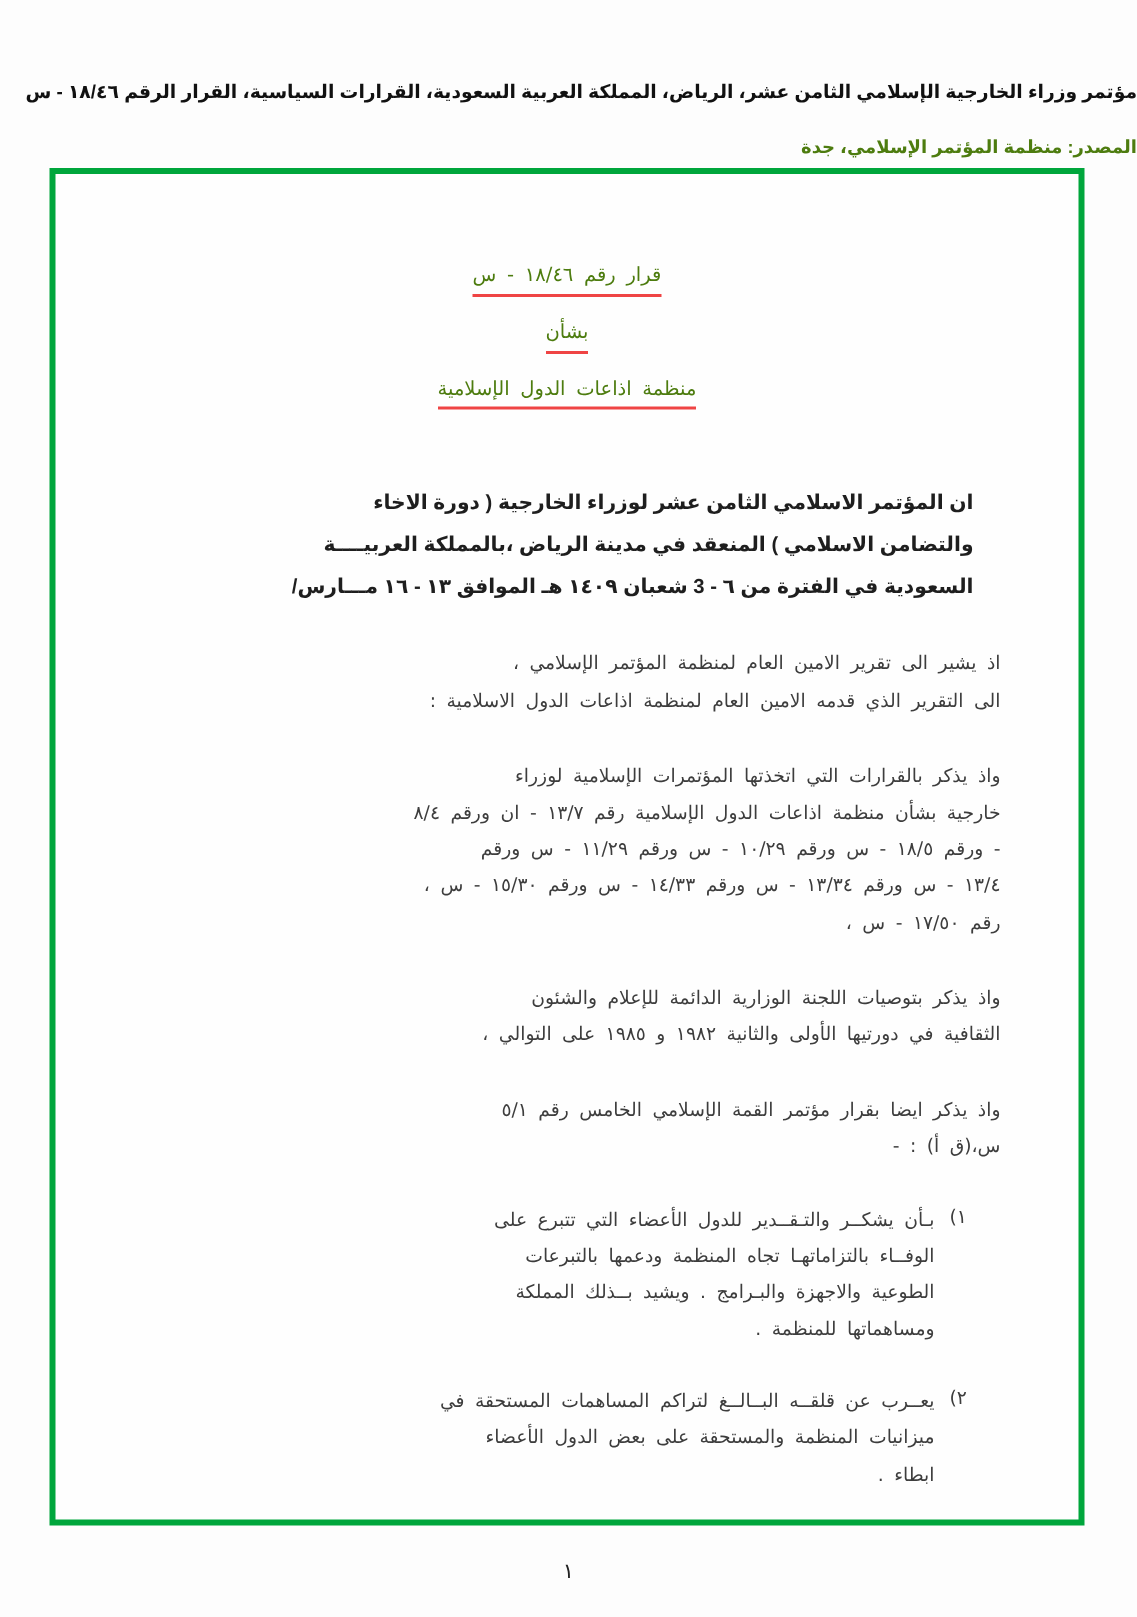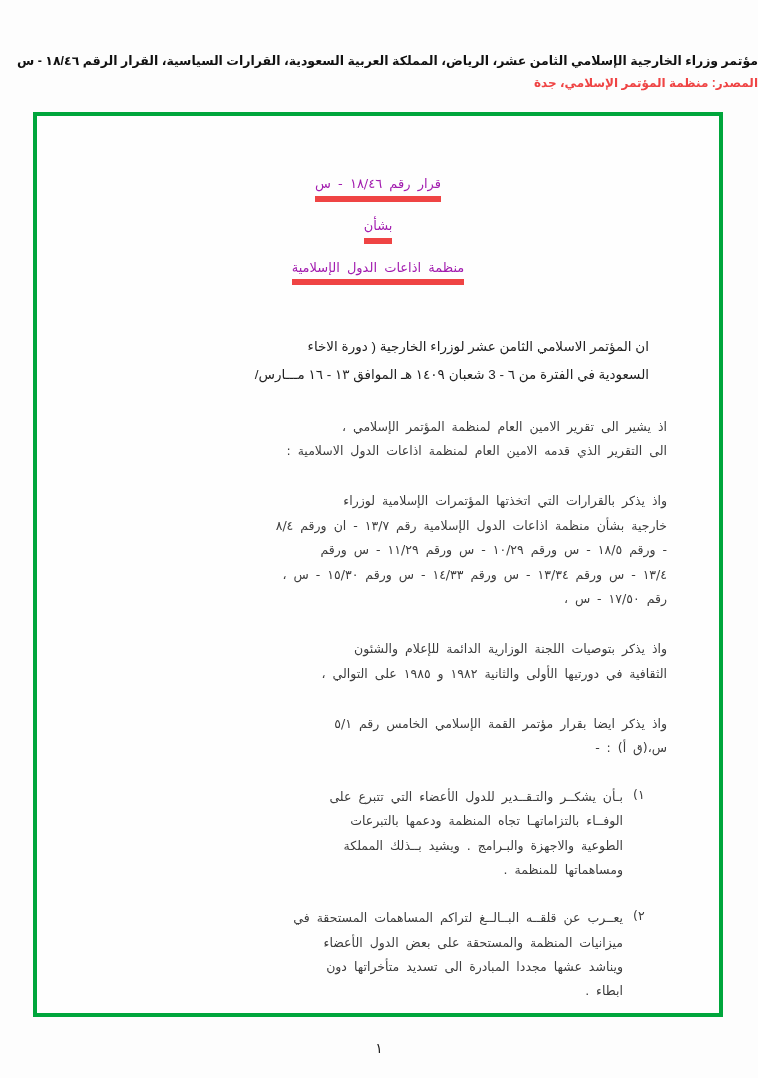--- a/index.html
+++ b/index.html
@@ -36,22 +36,22 @@
     font-weight: bold;
     font-size: 12.5px;
     letter-spacing: -0.2px;
     color: #111;
     line-height: 1.5;
   }
   .header-line-2 {
     font-family: "Liberation Sans", "DejaVu Sans", sans-serif;
     font-weight: bold;
     font-size: 12px;
-    color: #ef4444;
-    margin-top: 3px;
+    color: #4d7c0f;
+    margin-top: 18px;
     line-height: 1.5;
   }
 
   
   .frame {
     position: absolute;
     top: 112px;
     left: 33px;
     width: 690px;
     height: 905px;
@@ -77,34 +77,34 @@
   }
 
   .title-block {
     text-align: center;
     margin-top: 24px;
   }
   .title-line {
     font-family: "DejaVu Sans", "Liberation Sans", sans-serif;
     font-size: 13px;
     letter-spacing: 2.2px;
-    color: #a21caf;
+    color: #4d7c0f;
     display: inline-block;
-    border-bottom: 6px solid #ef4444;
+    border-bottom: 2px solid #ef4444;
     padding-bottom: 1px;
     margin-bottom: 14px;
     line-height: 1.6;
   }
 
   .preamble {
     margin-top: 34px;
     padding: 0 24px 0 18px;
     text-align: justify;
     font-family: "Liberation Sans", "DejaVu Sans", sans-serif;
-    font-weight: normal;
+    font-weight: bold;
     font-size: 13.5px;
     line-height: 2.05;
     letter-spacing: 0.3px;
     color: #1e1e1e;
   }
   .preamble .ln { display: block; }
 
   .para {
     margin-top: 26px;
     padding: 0 6px 0 10px;
@@ -166,20 +166,21 @@
     <div class="frame-inner">
 
       <div class="title-block">
         <div class="title-line tw">قرار رقم ١٨/٤٦ - س</div><br>
         <div class="title-line tw">بشأن</div><br>
         <div class="title-line tw">منظمة اذاعات الدول الإسلامية</div>
       </div>
 
       <div class="preamble">
         <span class="ln">ان المؤتمر الاسلامي الثامن عشر لوزراء الخارجية ( دورة الاخاء</span>
+        <span class="ln">والتضامن الاسلامي ) المنعقد في مدينة الرياض ،بالمملكة العربيــــة</span>
         <span class="ln">السعودية في الفترة من ٦ - 3 شعبان ١٤٠٩ هـ الموافق ١٣ - ١٦ مـــارس/</span>
       </div>
 
       <div class="para tw">
         <span class="ln">اذ يشير الى تقرير الامين العام لمنظمة المؤتمر الإسلامي ،</span>
         <span class="ln">الى التقرير الذي قدمه الامين العام لمنظمة اذاعات الدول الاسلامية :</span>
       </div>
 
       <div class="para tw">
         <span class="ln">واذ يذكر بالقرارات التي اتخذتها المؤتمرات الإسلامية لوزراء</span>
@@ -207,21 +208,20 @@
           <span class="ln">الطوعية والاجهزة والبـرامج . ويشيد بــذلك المملكة</span>
           <span class="ln">ومساهماتها للمنظمة .</span>
         </div>
       </div>
 
       <div class="item tw">
         <div class="item-num">٢)</div>
         <div class="item-body">
           <span class="ln">يعــرب عن قلقــه البــالــغ لتراكم المساهمات المستحقة في</span>
           <span class="ln">ميزانيات المنظمة والمستحقة على بعض الدول الأعضاء</span>
-          <span class="ln">ويناشد عشها مجددا المبادرة الى تسديد متأخراتها دون</span>
           <span class="ln">ابطاء .</span>
         </div>
       </div>
 
     </div>
   </div>
 
   <div class="footer">١</div>
 
 </div>

